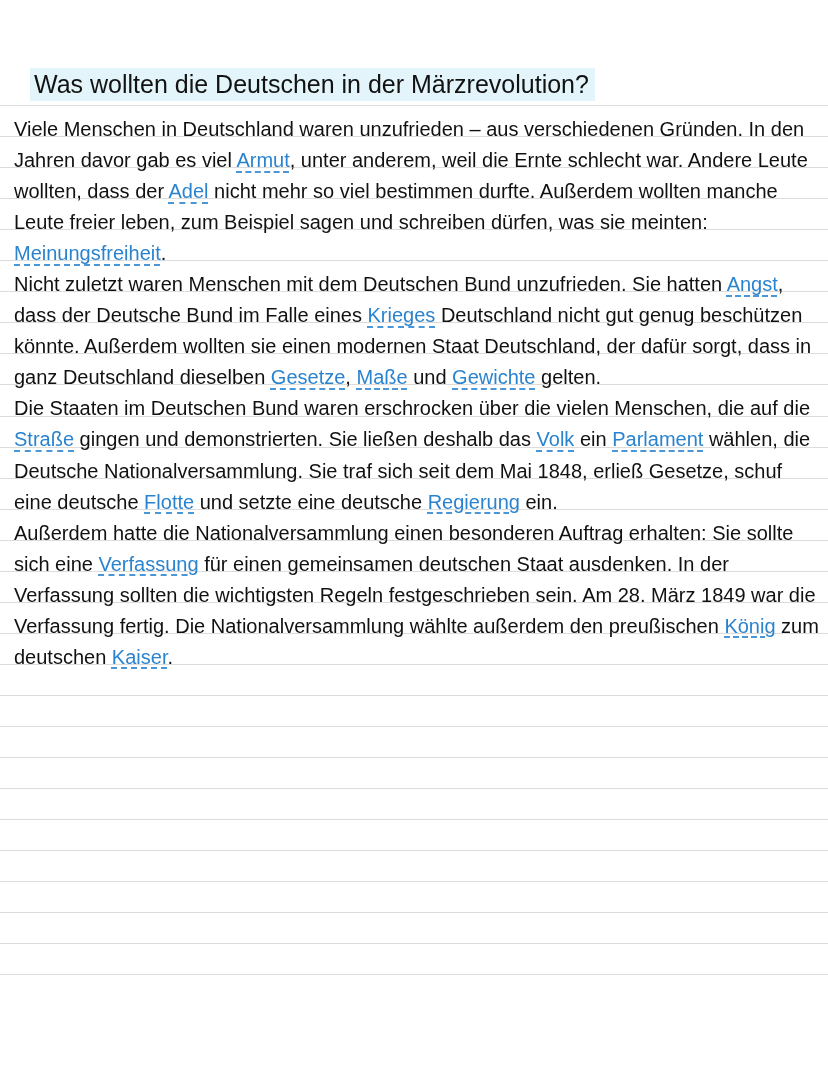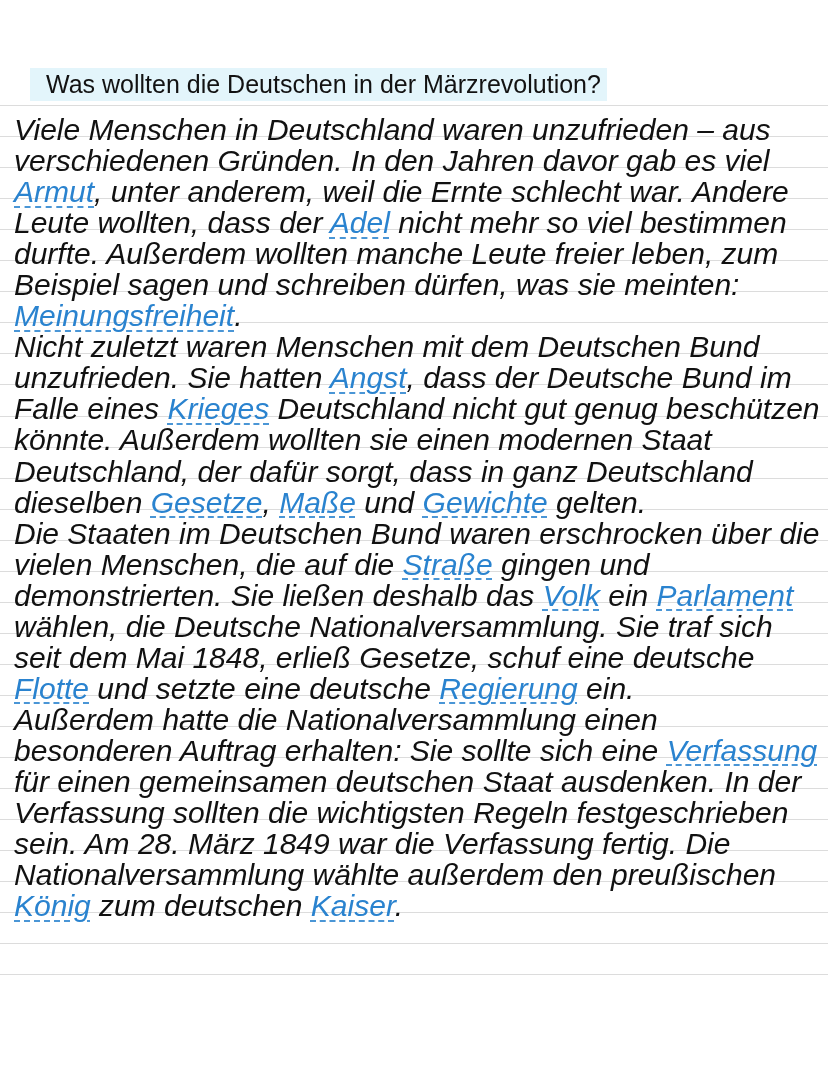--- a/index.html
+++ b/index.html
@@ -1,24 +1,24 @@
 <!DOCTYPE html>
 <html><head>
 <meta charset="utf-8">
 <style>
   html, body { margin:0; padding:0; background:#ffffff; }
   body { width:828px; height:1069px; position:relative; overflow:hidden;
          font-family:"Liberation Sans", sans-serif; color:#111; }
   .rules { position:absolute; left:0; top:0; width:828px; height:1069px; }
   .rule { position:absolute; left:0; width:828px; height:1px; background:#dcdcdc; }
   .title-wrap { position:absolute; top:68px; left:30px; height:33px; }
-  .title { display:inline-block; background:#e3f5fb; padding:0 6px 0 16px;
+  .title { display:inline-block; background:#e3f5fb; padding:0 6px 0 4px;
            font-size:25px; line-height:33px; color:#121212; white-space:nowrap; }
   .content { position:absolute; left:14px; top:114px; width:810px;
-             font-size:30px; line-height:31.05px; color:#111;font-style:italic; }
+             font-size:20px; line-height:31.05px; color:#111; }
   .content p { margin:0; }
   .kw { color:#2a83cf; text-decoration:underline dashed #4a96d6;
         text-decoration-thickness:1.5px; text-underline-offset:4px; cursor:pointer; }
 </style>
 </head>
 <body>
 
 <div class="rules" id="rules">
     <div class="rule" style="top: 105px;"></div>
     <div class="rule" style="top: 136px;"></div>

